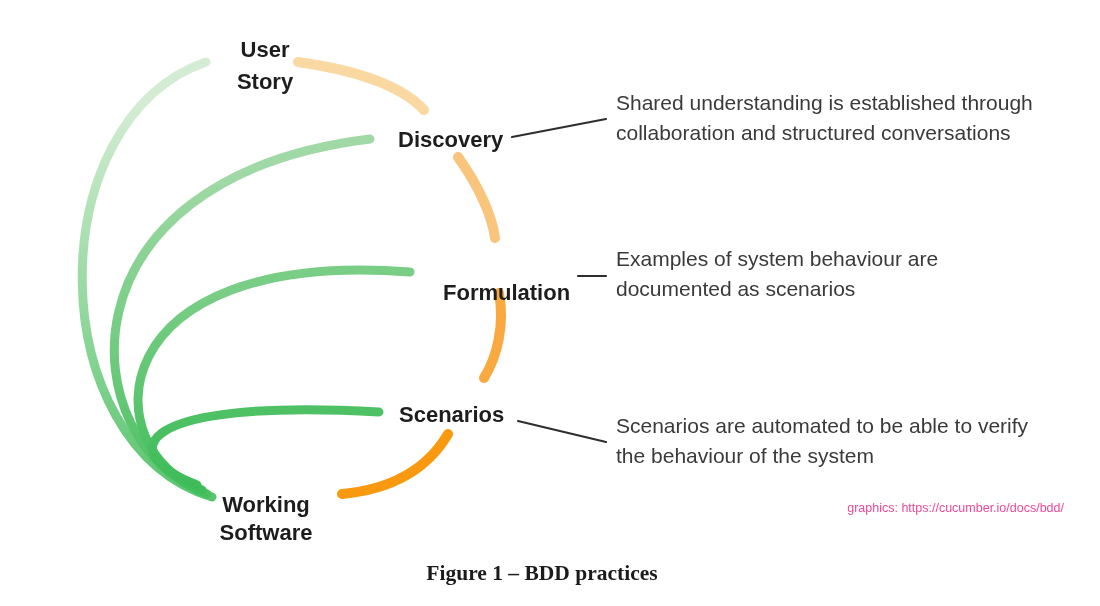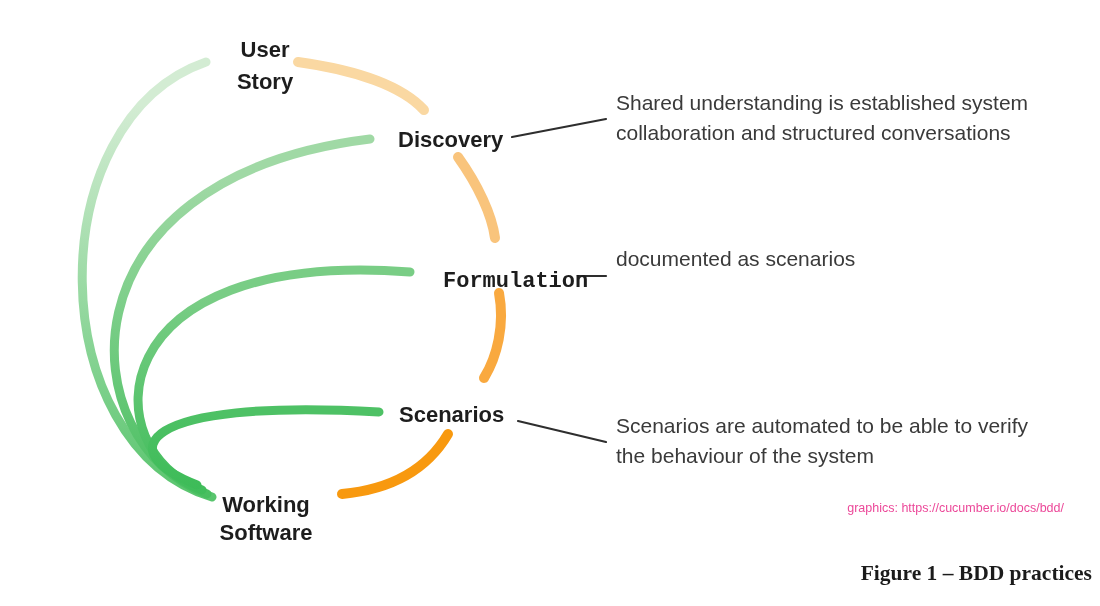--- a/index.html
+++ b/index.html
@@ -22,21 +22,21 @@
   .node {
     position: absolute;
     font-weight: 700;
     font-size: 22px;
     color: #1d1d1d;
     white-space: nowrap;
   }
   .node.two-line { text-align: center; white-space: normal; }
   .node-user-story   { left: 195px; top: 34px;  width: 140px; line-height: 32px; }
   .node-discovery    { left: 398px; top: 127px; }
-  .node-formulation  { left: 443px; top: 269px; font-family: Liberation Mono, monospace; }
+  .node-formulation  { left: 443px; top: 280px; }
   .node-automation   { left: 399px; top: 402px; }
   .node-working-software { left: 196px; top: 491px; width: 140px; line-height: 28px; }
   .ann {
     position: absolute;
     left: 616px;
     font-size: 21px;
     line-height: 30px;
     color: #3a3a3a;
     white-space: nowrap;
   }
@@ -44,22 +44,22 @@
   .ann-formulation { top: 244px; }
   .ann-automation  { top: 411px; }
   .credit {
     position: absolute;
     right: 36px; top: 501px;
     font-size: 12.5px;
     color: #ec4899;
   }
   .caption {
     position: absolute;
-    left: 0; right: 8px; top: 561px;
-    text-align: right;
+    left: 0; right: 16px; top: 561px;
+    text-align: center;
     font-family: "Liberation Serif", serif;
     font-weight: 700;
     font-size: 21.5px;
     color: #1b1b1b;
   }
 </style>
 </head>
 <body>
 
 <div class="stage">
@@ -134,25 +134,26 @@
   <div class="node node-formulation">Formulation</div>
 
   <div class="node node-automation">Scenarios</div>
 
   <div class="node two-line node-working-software">
     <div>Working</div>
     <div>Software</div>
   </div>
 
   <div class="ann ann-discovery">
-    <div>Shared understanding is established system</div>
+    <div>Shared understanding is established through</div>
     <div>collaboration and structured conversations</div>
   </div>
 
   <div class="ann ann-formulation">
+    <div>Examples of system behaviour are</div>
     <div>documented as scenarios</div>
   </div>
 
   <div class="ann ann-automation">
     <div>Scenarios are automated to be able to verify</div>
     <div>the behaviour of the system</div>
   </div>
 
   <div class="credit">graphics: https://cucumber.io/docs/bdd/</div>
   <div class="caption">Figure 1 – BDD practices</div>

